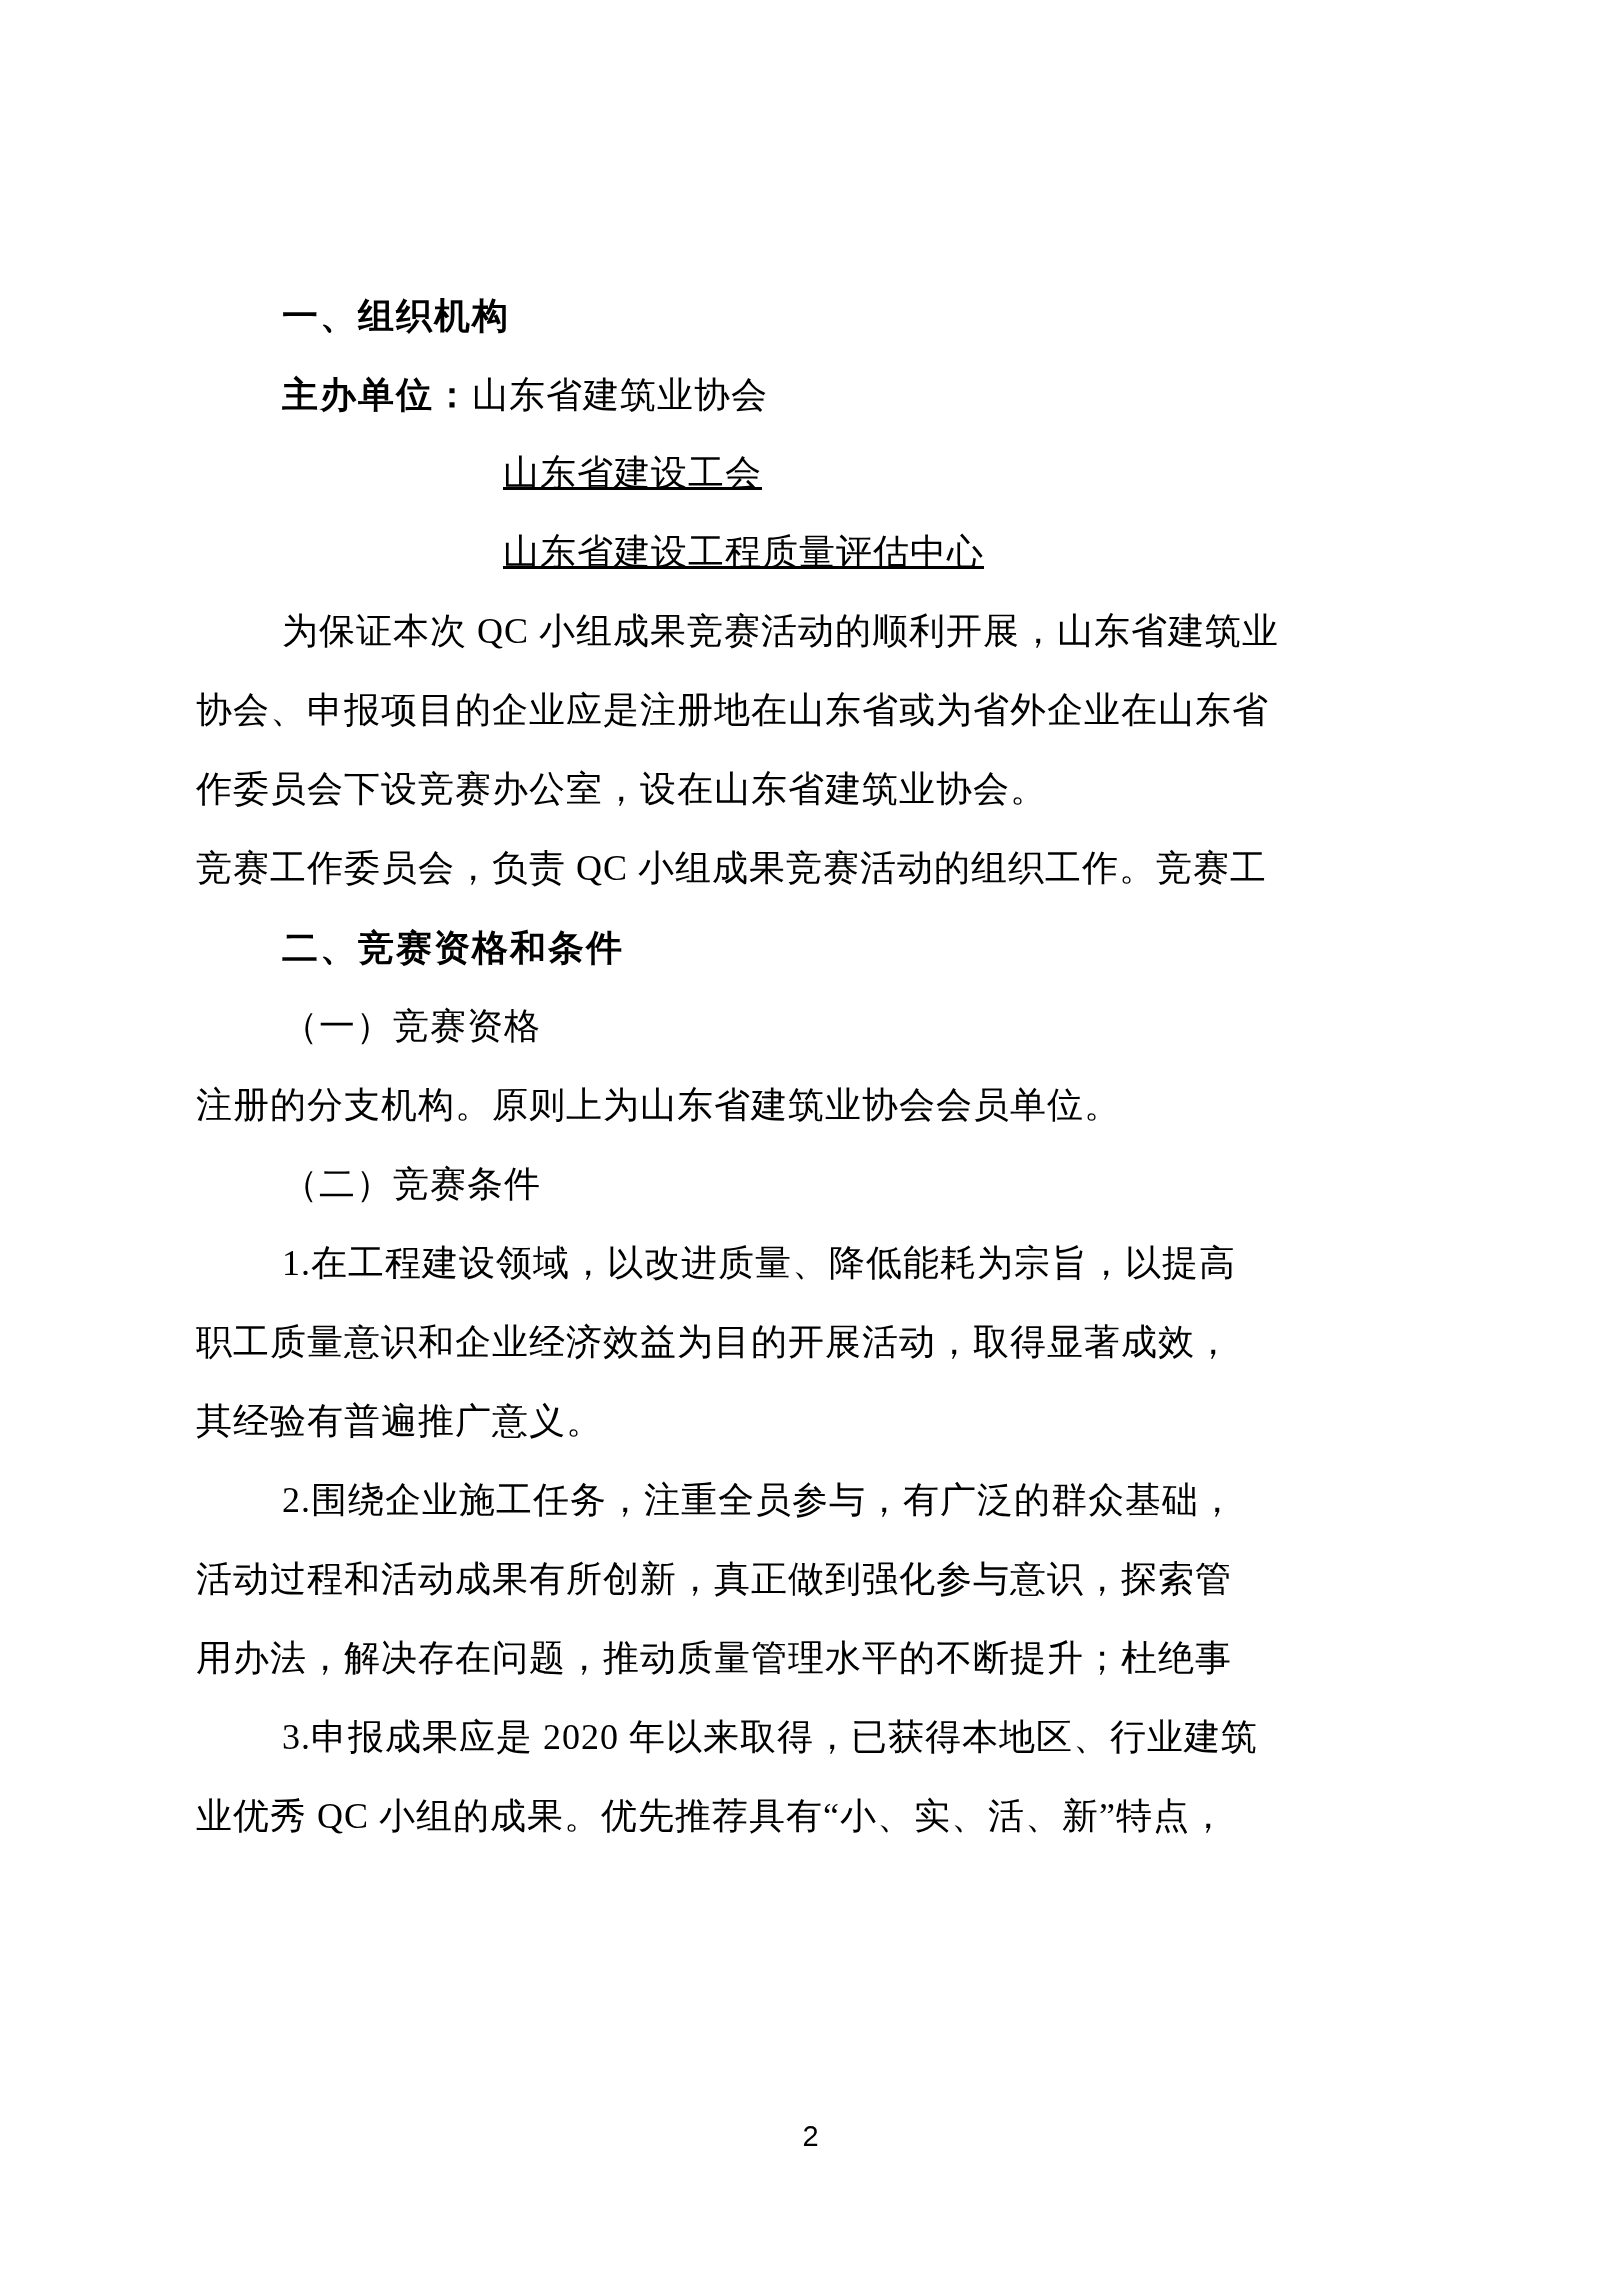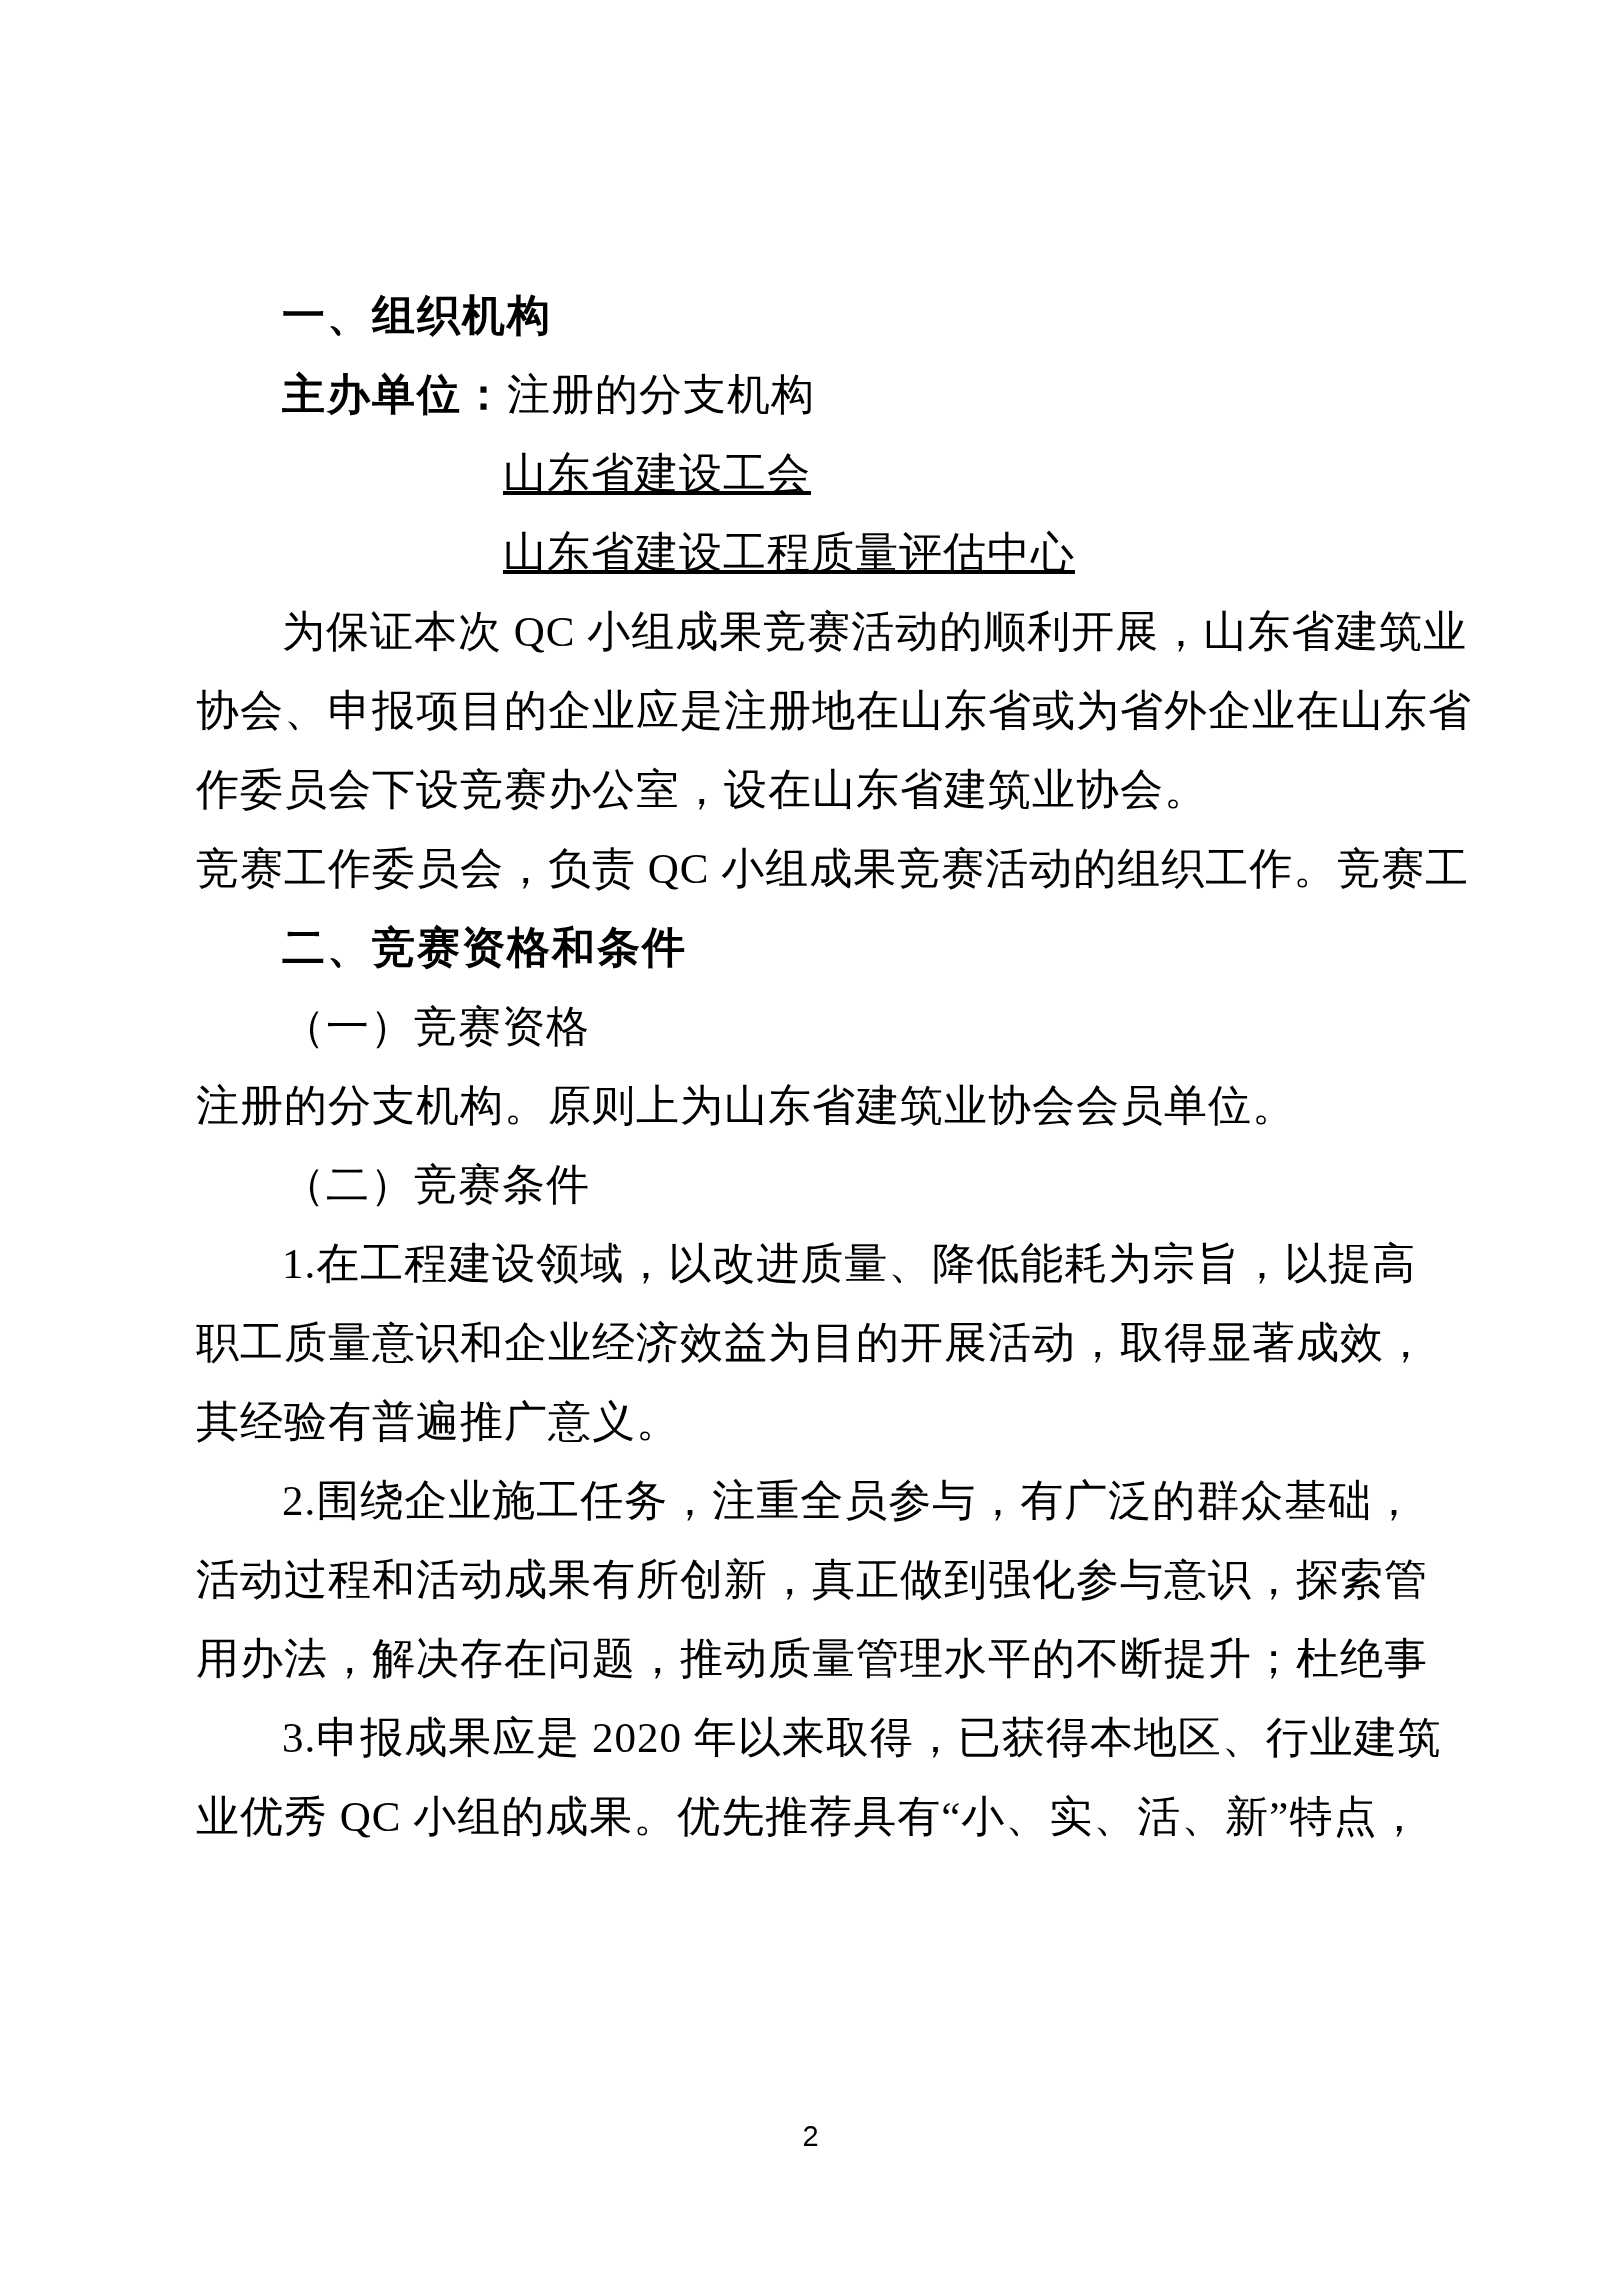--- a/index.html
+++ b/index.html
@@ -18,21 +18,21 @@
   }
   .text-block {
     position: absolute;
     top: 276px;
     left: 196px;
     width: 1228px;
   }
   .line {
     height: 79px;
     line-height: 79px;
-    font-size: 43px;
+    font-size: 36px;
     font-family: "Liberation Serif", "DejaVu Serif", serif;
     letter-spacing: 1px;
     white-space: nowrap;
     text-align: left;
   }
   .h {
     font-family: "Liberation Sans", "DejaVu Sans", sans-serif;
     font-weight: 700;
     letter-spacing: 2px;
   }
@@ -52,21 +52,21 @@
 </style>
 </head>
 <body>
 
 <div class="page">
   <div class="text-block">
 
     <div class="line h ind">一、组织机构</div>
 
     <div class="line ind">
-      <span class="h">主办单位：</span><span>注册的分支机构</span>
+      <span class="h">主办单位：</span><span>山东省建筑业协会</span>
     </div>
     <div class="line org">山东省建设工会</div>
     <div class="line org">山东省建设工程质量评估中心</div>
 
     <div class="line ind">为保证本次 QC 小组成果竞赛活动的顺利开展，山东省建筑业</div>
     <div class="line">协会、申报项目的企业应是注册地在山东省或为省外企业在山东省</div>
     <div class="line">作委员会下设竞赛办公室，设在山东省建筑业协会。</div>
     <div class="line">竞赛工作委员会，负责 QC 小组成果竞赛活动的组织工作。竞赛工</div>
 
     <div class="line h ind">二、竞赛资格和条件</div>

